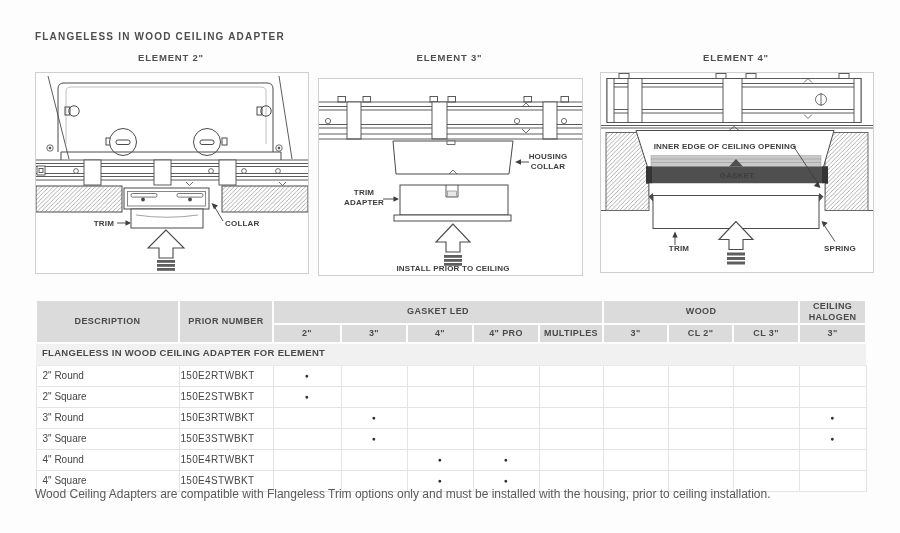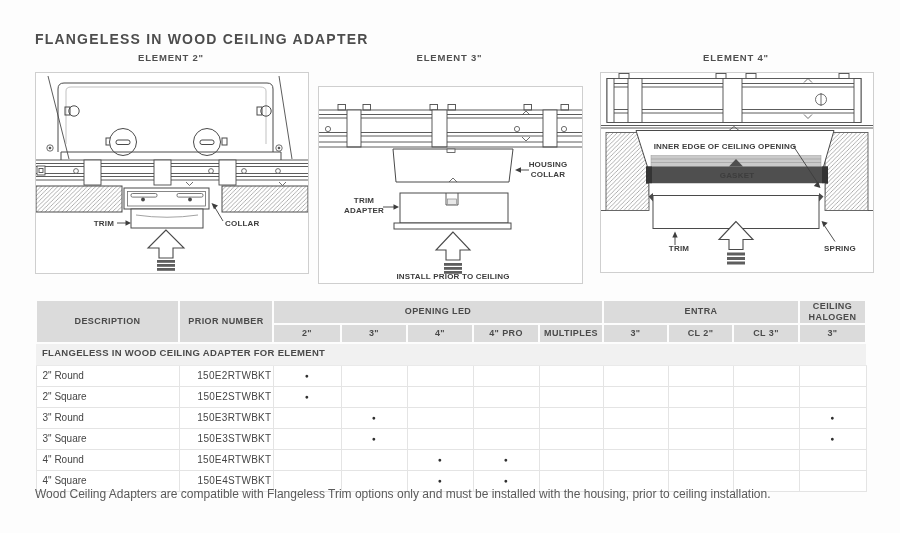--- a/index.html
+++ b/index.html
@@ -1,50 +1,50 @@
 <!DOCTYPE html>
 <html><head>
 <meta charset="utf-8">
 <style>
   html,body{margin:0;padding:0;}
   body{
     width:900px;height:533px;position:relative;background:#fdfdfd;
     font-family:"Liberation Sans",sans-serif;color:#454545;overflow:hidden;
   }
   .title{
-    position:absolute;left:35px;top:31px;font-size:14px;font-weight:bold;
+    position:absolute;left:35px;top:31px;font-size:10px;font-weight:bold;
     letter-spacing:1.2px;color:#4d4d4d;
   }
   .cap{
     position:absolute;top:52px;font-size:9.5px;font-weight:bold;
     letter-spacing:0.8px;color:#4f4f4f;text-align:center;
   }
   #cap1{left:35px;width:272px;}
   #cap2{left:318px;width:263px;}
   #cap3{left:600px;width:272px;}
   .panel{position:absolute;border:1px solid #cfcfcf;background:#fff;}
   #p1{left:35px;top:72px;width:272px;height:200px;}
-  #p2{left:318px;top:86px;width:263px;height:196px;}
+  #p2{left:318px;top:78px;width:263px;height:196px;}
   #p3{left:600px;top:72px;width:272px;height:199px;}
   .panel svg{display:block;width:100%;height:100%;}
   svg text{font-family:"Liberation Sans",sans-serif;font-weight:bold;font-size:8px;fill:#3d3d3d;letter-spacing:0.2px;}
 
   .tablewrap{position:absolute;left:35px;top:299px;width:830px;}
   table{border-collapse:collapse;width:830px;table-layout:fixed;font-size:10px;color:#454545;}
   th.h{background:#dbdbdb;border:2px solid #fdfdfd;font-size:9px;letter-spacing:0.4px;
        color:#4a4a4a;font-weight:bold;padding:0 2px;line-height:1.2;}
   th.grp{height:21px;}
   th.sub{height:17px;}
   tr.section td{
     background:#f1f1f1;font-weight:bold;font-size:9.5px;letter-spacing:0.3px;text-align:left;
     padding:0 0 4px 6px;height:17px;border:1px solid #eaeaea;border-left:none;border-right:none;color:#4a4a4a;
   }
   tbody td{border:1px solid #e4e4e4;height:18px;background:#fff;}
   td.c-desc{text-align:left;padding-left:6px;}
-  td.c-item{text-align:right;letter-spacing:0.3px;}
+  td.c-item{text-align:left;letter-spacing:0.3px;}
   td.c-mark{text-align:center;font-size:6.5px;color:#2f2f2f;}
   .footnote{position:absolute;left:35px;top:487px;font-size:12px;color:#5a5a5a;}
 </style>
 </head>
 <body>
 
 <div class="title">FLANGELESS IN WOOD CEILING ADAPTER</div>
 
 <div class="cap" id="cap1">ELEMENT 2"</div>
 <div class="cap" id="cap2">ELEMENT 3"</div>
@@ -247,22 +247,22 @@
         <col style="width:64px">
       <col style="width:65px">
         <col style="width:65px">
         <col style="width:66px">
       <col style="width:67px">
     </colgroup>
     <thead>
       <tr>
         <th class="h grp" rowspan="2">DESCRIPTION</th>
         <th class="h grp" rowspan="2">PRIOR NUMBER</th>
-        <th class="h grp" colspan="5">OPENING LED</th>
-        <th class="h grp" colspan="3">ENTRA</th>
+        <th class="h grp" colspan="5">GASKET LED</th>
+        <th class="h grp" colspan="3">WOOD</th>
         <th class="h grp">CEILING HALOGEN</th>
       </tr>
       <tr>
         <th class="h sub">2"</th>
         <th class="h sub">3"</th>
         <th class="h sub">4"</th>
         <th class="h sub">4" PRO</th>
         <th class="h sub">MULTIPLES</th>
         <th class="h sub">3"</th>
         <th class="h sub">CL 2"</th>

